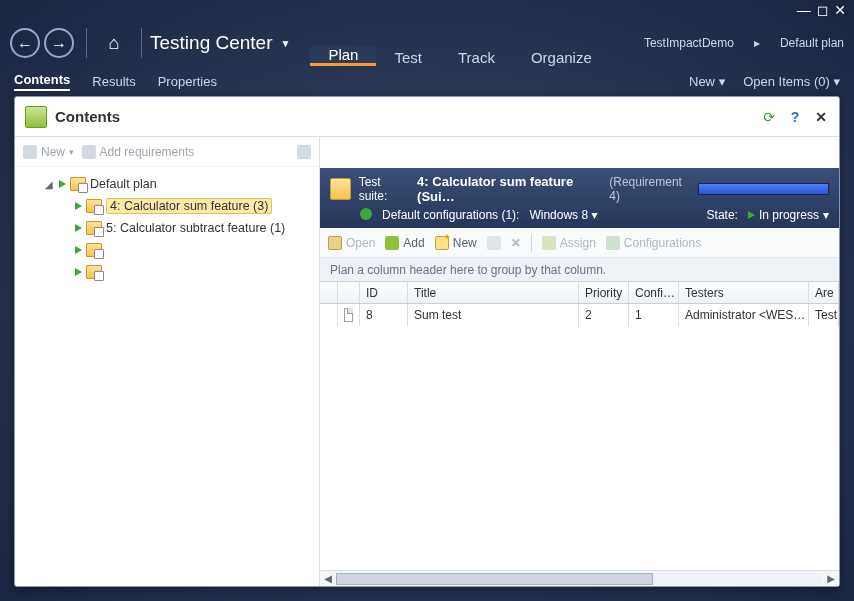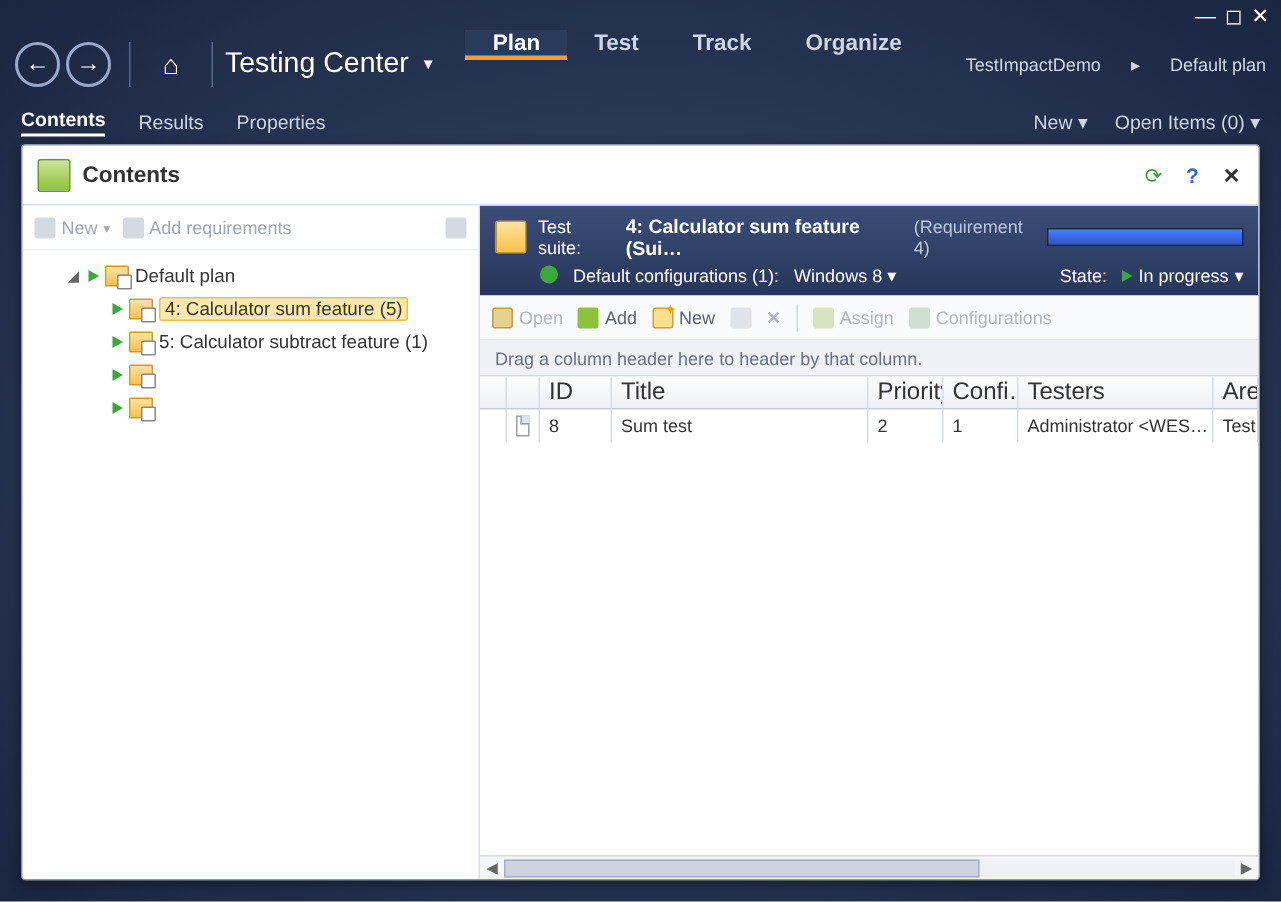--- a/index.html
+++ b/index.html
@@ -9,21 +9,21 @@
 .winbar { height: 20px; display:flex; justify-content:flex-end; align-items:center; padding-right:8px; gap:6px; color:#fff; }
 .winbar span { font-size:14px; cursor:default; }
 
 
 .header { height: 46px; display:flex; align-items:center; padding:0 10px; color:#fff; }
 .nav-btn { width:30px; height:30px; border:2px solid #98a8c8; border-radius:50%; display:flex; align-items:center; justify-content:center; margin-right:4px; color:#fff; font-size:16px; }
 .home-btn { width:26px; height:26px; display:flex; align-items:center; justify-content:center; font-size:18px; margin:0 6px; }
 .vdiv { width:1px; height:30px; background:#5a6a8a; margin:0 8px; }
 .app-title { font-size:19px; font-weight:normal; margin-right:8px; }
 .dropdown-caret { font-size:10px; margin-right:20px; }
-.tabs { display:flex; align-items:flex-start; height:46px;font-weight:bold; }
+.tabs { display:flex; align-items:flex-end; height:46px; }
 .tab { padding:0 18px; display:flex; align-items:center; font-size:15px; color:#cdd6e8; }
 .tab.active { background:#2a3a5a; border-bottom:3px solid #ff9a2e; color:#fff; }
 .breadcrumb { margin-left:auto; font-size:12px; color:#d0d8e8; display:flex; align-items:flex-end; gap:20px; }
 
 
 .subheader { height:30px; display:flex; align-items:center; padding:0 14px; color:#fff; font-size:13px; }
 .subtab { margin-right:22px; color:#cdd6e8; }
 .subtab.active { color:#fff; font-weight:600; border-bottom:2px solid #fff; padding-bottom:2px; }
 .subheader .right { margin-left:auto; display:flex; align-items:center; gap:18px; color:#cdd6e8; }
 
@@ -46,21 +46,21 @@
 .tree-row { display:flex; align-items:center; height:22px; padding-left:4px; gap:4px; white-space:nowrap; }
 .tree-row.indent1 { padding-left:26px; }
 .tree-row.indent2 { padding-left:56px; }
 .tree-row.selected .label { background:#ffe9a8; border:1px solid #e0c25a; border-radius:2px; padding:0 3px; }
 .expander { width:10px; font-size:10px; color:#666; }
 .run-ic { width:0; height:0; border-left:7px solid #3aa83a; border-top:4px solid transparent; border-bottom:4px solid transparent; }
 .suite-ic { width:16px; height:14px; background:linear-gradient(#ffe2a0,#f9c24a); border:1px solid #c99a2a; border-radius:1px; position:relative; }
 .suite-ic::after { content:""; position:absolute; right:-3px; bottom:-3px; width:8px; height:8px; background:#fff; border:1px solid #888; border-radius:1px; }
 
 
-.content-pane { flex:1; display:flex; flex-direction:column; overflow:hidden; }
+.content-pane { flex:1; display:flex; flex-direction:column; overflow:hidden;margin-top:31px; }
 .suite-head { background:linear-gradient(#3b4e78,#27365a); color:#fff; padding:6px 10px; display:flex; flex-direction:column; gap:4px; font-size:12px; }
 .suite-head-row1 { display:flex; align-items:center; gap:8px; }
 .suite-head-row1 .sh-ic { width:22px; height:22px; background:linear-gradient(#ffe2a0,#f9c24a); border:1px solid #c99a2a; border-radius:2px; }
 .suite-head-row1 .title { font-weight:bold; font-size:13px; }
 .suite-head-row1 .req { color:#bac6de; }
 .suite-head-row1 .progress { margin-left:auto; width:140px; height:12px; background:#2a3a5a; border:1px solid #1a2540; }
 .suite-head-row1 .progress-fill { width:100%; height:100%; background:linear-gradient(#4a7eff,#2a56c8); }
 .suite-head-row2 { display:flex; align-items:flex-start; gap:10px; padding-left:30px; }
 .suite-head-row2 .chk { width:12px; height:12px; background:#3aa83a; border-radius:50%; display:inline-block; }
 .suite-head-row2 .cfgdrop { color:#fff; }
@@ -74,21 +74,21 @@
 .ct-ic { width:14px; height:14px; border-radius:2px; }
 .ic-open { background:#e8d090; border:1px solid #c0a040; }
 .ic-add { background:#8ec23a; }
 .ic-new { background:#ffe08a; border:1px solid #d0a030; position:relative; }
 .ic-new::after{content:"✦";position:absolute;right:-3px;top:-5px;color:#f0a000;font-size:9px;}
 .ic-x { color:#b0b6c0; font-weight:bold; }
 .tbdiv { width:1px; height:18px; background:#d0d6de; }
 
 .group-bar { height:24px; background:#eef1f5; border-bottom:1px solid #d0d6de; display:flex; align-items:center; padding:0 10px; color:#6a7280; font-size:12px; }
 
-.grid-head { height:22px; display:flex; background:linear-gradient(#fdfdfe,#eef1f5); border-bottom:1px solid #c8cdd6; font-size:16px; color:#333; }
+.grid-head { height:22px; display:flex; background:linear-gradient(#fdfdfe,#eef1f5); border-bottom:1px solid #c8cdd6; font-size:12px; color:#333; }
 .grid-head .col, .grid-row .col { border-right:1px solid #d8dde4; padding:0 6px; display:flex; align-items:center; overflow:hidden; white-space:nowrap; }
 .col-handle{width:18px;}
 .col-ic{width:22px;}
 .col-id{width:48px;}
 .col-title{flex:1;}
 .col-pri{width:50px;}
 .col-cfg{width:50px;}
 .col-testers{width:130px;}
 .col-area{width:30px;}
 
@@ -173,21 +173,21 @@
       <div class="tree">
         <div class="tree-row indent1">
           <span class="expander">◢</span>
           <span class="run-ic"></span>
           <span class="suite-ic"></span>
           <span class="label">Default plan</span>
         </div>
         <div class="tree-row indent2 selected">
           <span class="run-ic"></span>
           <span class="suite-ic"></span>
-          <span class="label">4: Calculator sum feature (5)</span>
+          <span class="label">4: Calculator sum feature (3)</span>
         </div>
         <div class="tree-row indent2">
           <span class="run-ic"></span>
           <span class="suite-ic"></span>
           <span class="label">5: Calculator subtract feature (1)</span>
         </div>
         <div class="tree-row indent2">
           <span class="run-ic"></span>
           <span class="suite-ic"></span>
         </div>
@@ -242,21 +242,21 @@
         <div class="ct-btn disabled">
             <span class="ct-ic" style="background:#d8e4c0"></span>
             <span>Assign</span>
           </div>
         <div class="ct-btn disabled">
             <span class="ct-ic" style="background:#d0e0d0"></span>
             <span>Configurations</span>
           </div>
       </div>
 
-      <div class="group-bar">Drag a column header here to header by that column.</div>
+      <div class="group-bar">Plan a column header here to group by that column.</div>
 
       <div class="grid-head">
         <div class="col col-handle"></div>
         <div class="col col-ic"></div>
         <div class="col col-id">ID</div>
         <div class="col col-title">Title</div>
         <div class="col col-pri">Priority</div>
         <div class="col col-cfg">Confi…</div>
         <div class="col col-testers">Testers</div>
         <div class="col col-area">Are</div>

